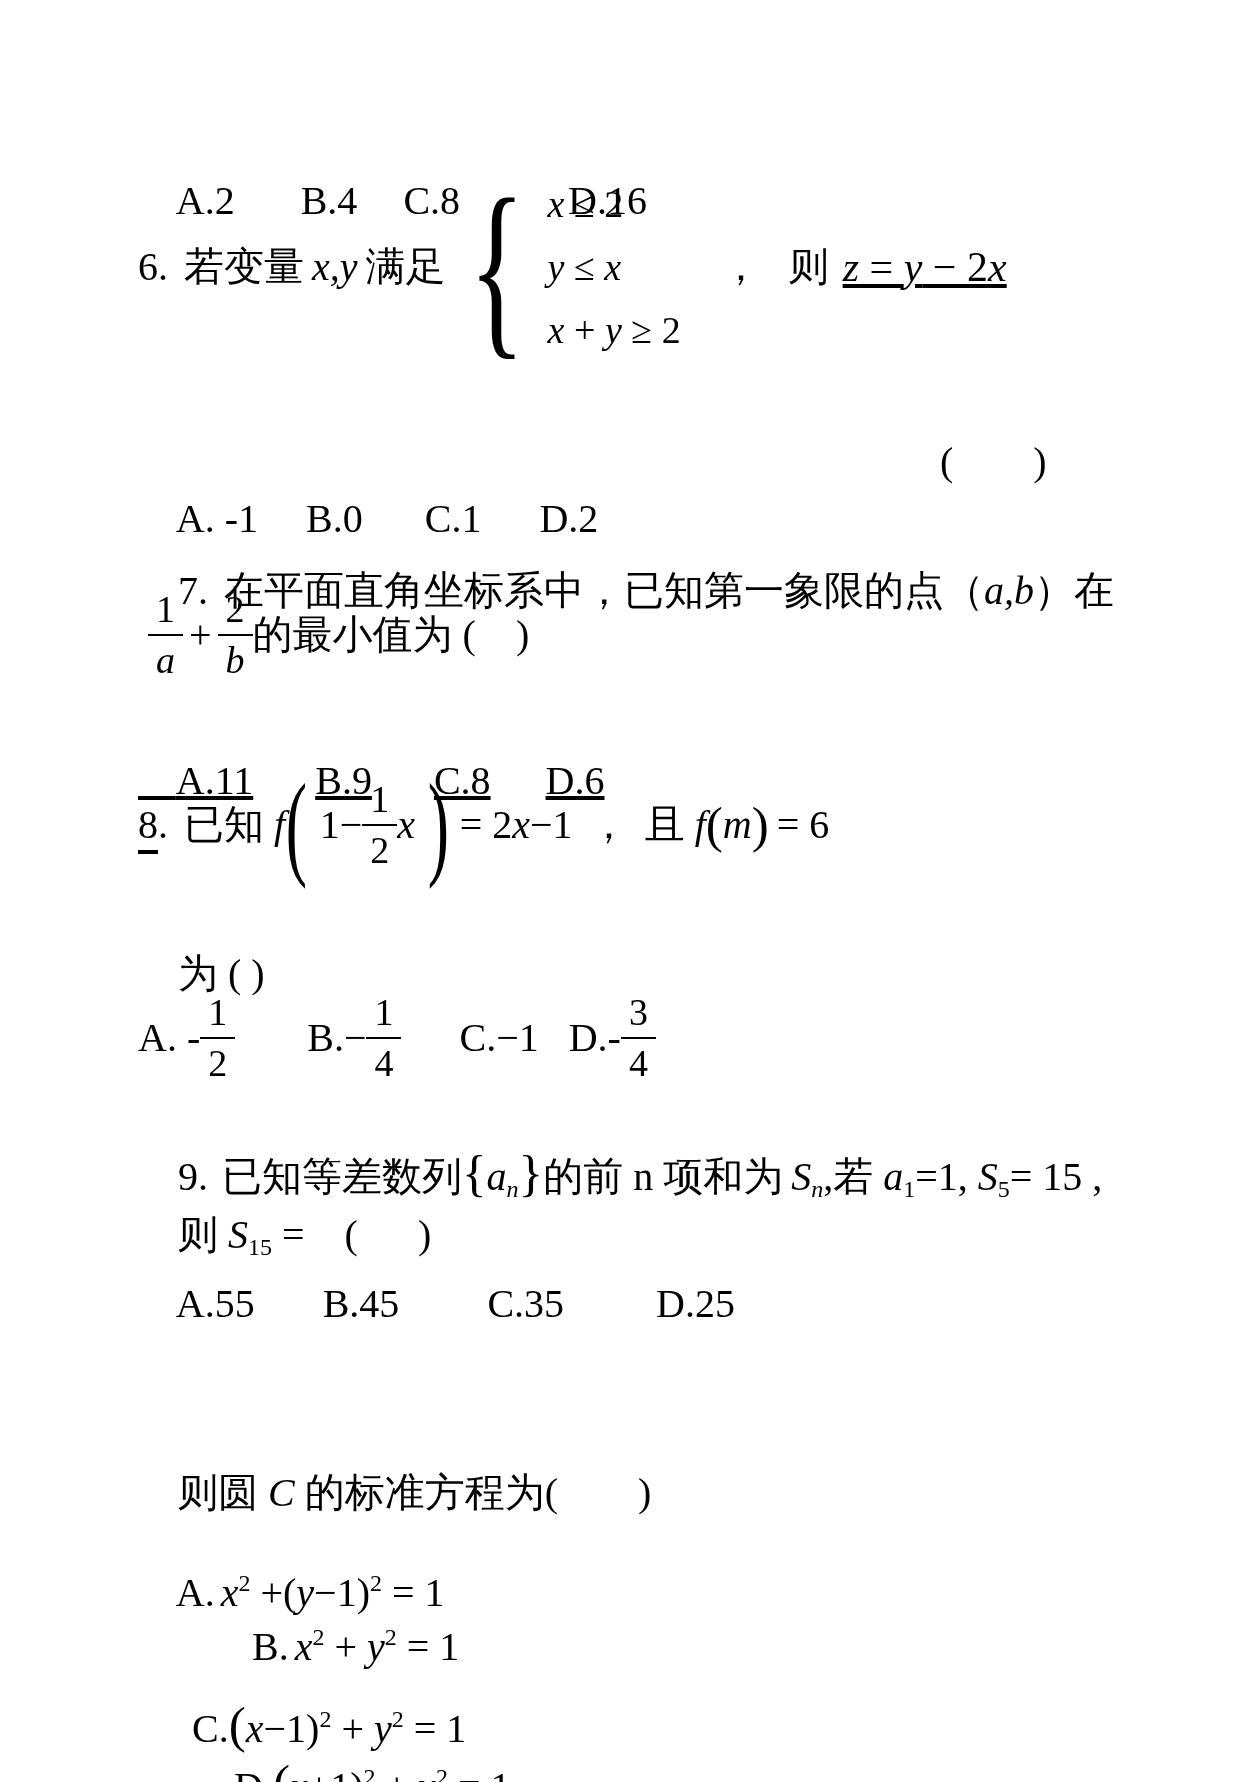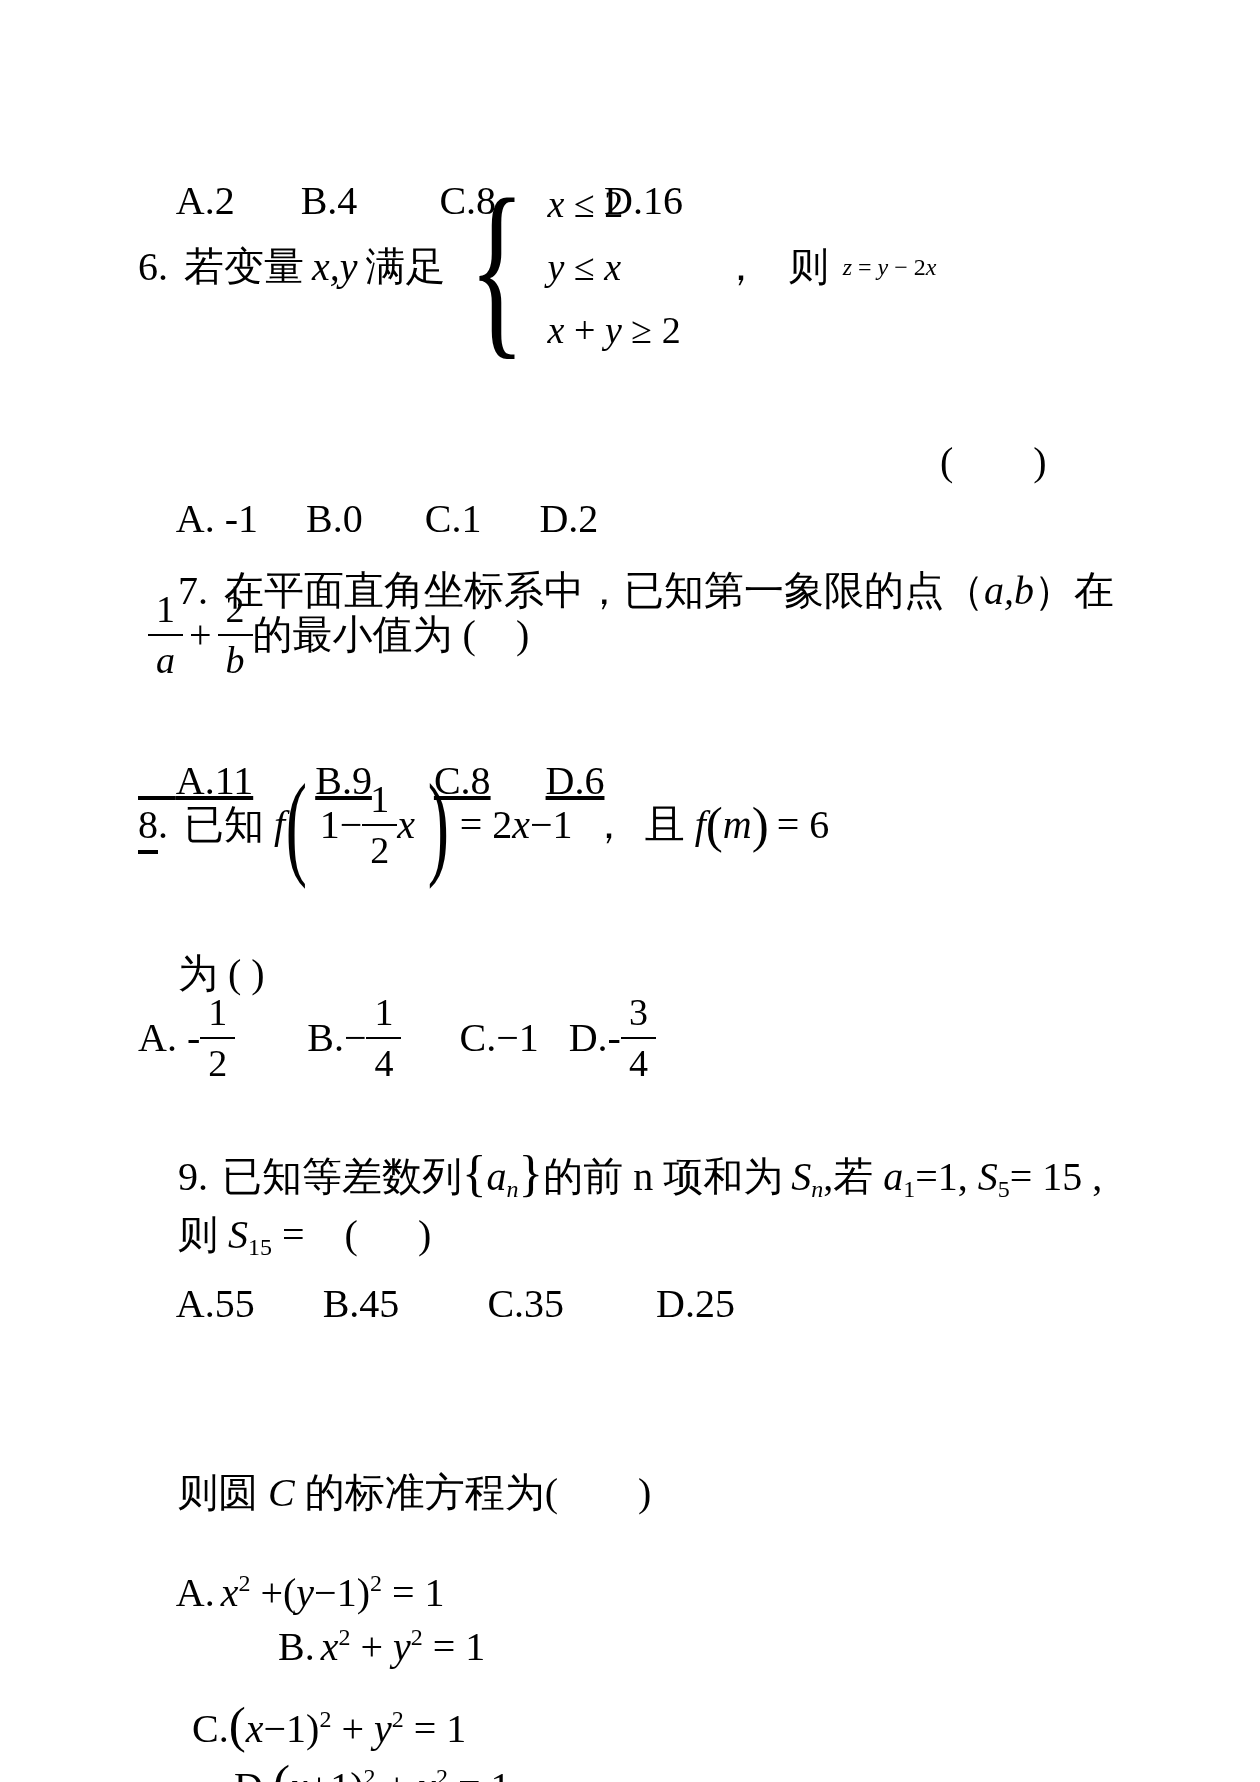--- a/index.html
+++ b/index.html
@@ -47,31 +47,31 @@
     display:inline-block;
     font-size:116px;
     line-height:104px;
     font-weight:300;
     transform:scaleX(0.55);
     margin:0 -8px;
   }
   .mp { font-size:1.28em; font-weight:300; }
   sub { font-size:0.6em; vertical-align:-0.3em; line-height:0; }
   sup { font-size:0.6em; vertical-align:0.62em; line-height:0; }
-  .mexpr { font-size:24px; }
+  .mexpr { font-size:42px;text-decoration:underline; }
   .gap16 { margin-left:16px; } .gap10 { margin-left:10px; } .gap8 { margin-left:8px; }
   .gap40 { margin-left:40px; } .gap28 { margin-left:28px; } .gap14 { margin-left:14px; }
 </style>
 </head>
 <body>
 
 <div class="page">
 
   <div class="row" style="top:120px; left:138px;">
-    <span style="margin-right:66px">A.2</span><span style="margin-right:82px">B.4</span><span style="margin-right:108px">C.8</span><span>D.16</span>
+    <span style="margin-right:66px">A.2</span><span style="margin-right:46px">B.4</span><span style="margin-right:108px">C.8</span><span>D.16</span>
   </div>
 
   <div class="row flexrow" style="top:167px; left:138px; height:200px;">
     <span>6.</span>
     <span class="gap16">若变量</span>
     <i class="gap8">x,y</i>
     <span class="gap8">满足</span>
     <span class="brace">{</span>
     <span class="constraints">
       <span class="cline"><i>x</i><span> ≤ 2</span></span>
@@ -151,21 +151,21 @@
     <span style="margin-right:68px">A.55</span><span style="margin-right:88px">B.45</span><span style="margin-right:92px">C.35</span><span>D.25</span>
   </div>
 
 
   <div class="row" style="top:1412px; left:138px;">
     <span>则圆</span><i style="margin:0 10px">C</i><span>的标准方程为(        )</span>
   </div>
 
   <div class="row" style="top:1512px; left:138px;">
     <span><span>A.</span><i style="margin-left:6px">x</i><sup>2</sup><span> +(</span><i>y</i><span>−1)</span><sup>2</sup><span> = 1</span></span>
-    <span style="margin-left:100px"><span>B.</span><i style="margin-left:6px">x</i><sup>2</sup><span> + </span><i>y</i><sup>2</sup><span> = 1</span></span>
+    <span style="margin-left:74px"><span>B.</span><i style="margin-left:6px">x</i><sup>2</sup><span> + </span><i>y</i><sup>2</sup><span> = 1</span></span>
   </div>
 
   <div class="row" style="top:1644px; left:152px;">
     <span><span>C.</span><span class="mp">(</span><i>x</i><span>−1)</span><sup>2</sup><span> + </span><i>y</i><sup>2</sup><span> = 1</span></span>
     <span style="margin-left:42px"><span>D.</span><span class="mp">(</span><i>x</i><span>+1)</span><sup>2</sup><span> + </span><i>y</i><sup>2</sup><span> = 1</span></span>
   </div>
 
 </div>
 
 </body></html>

